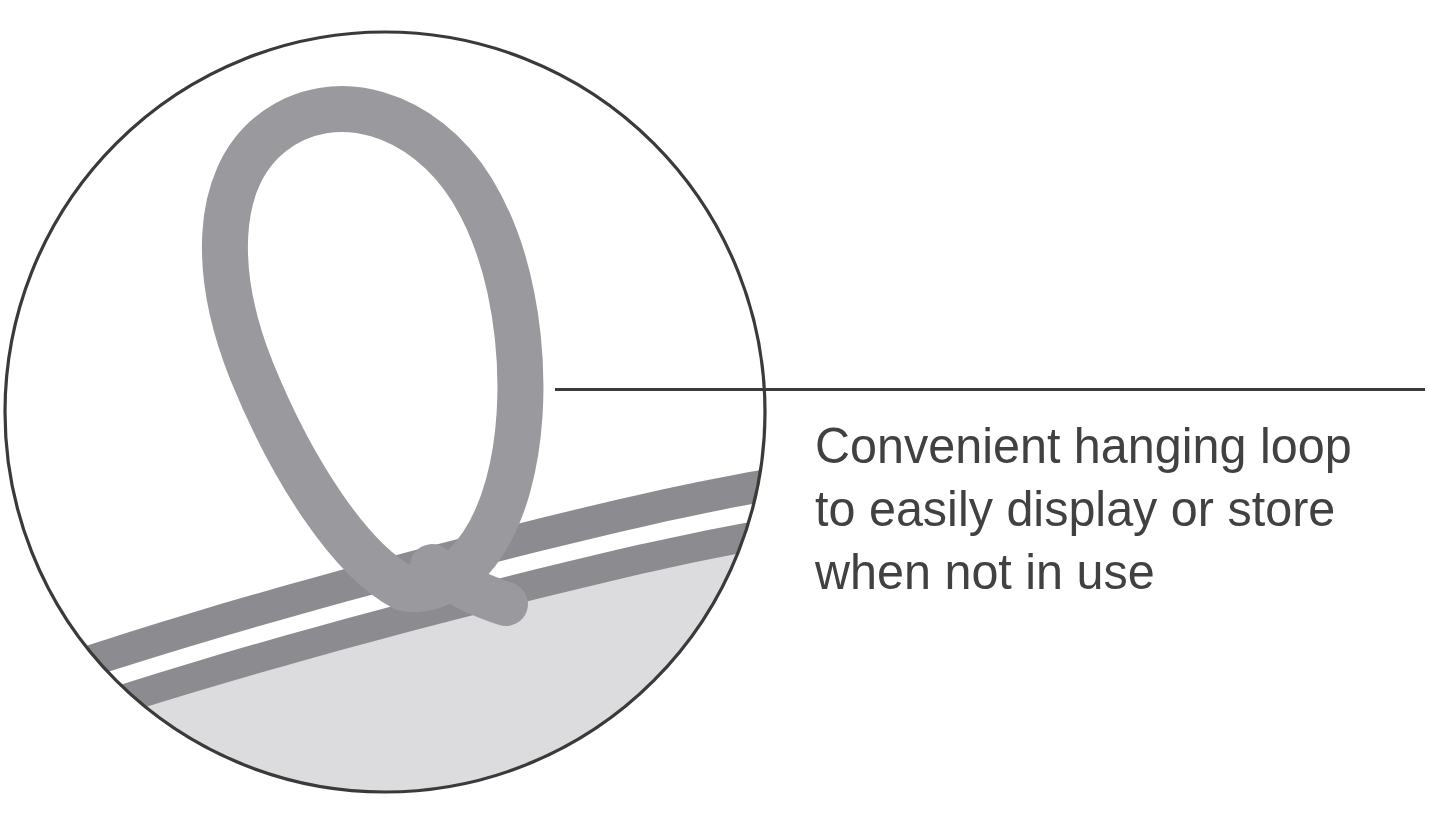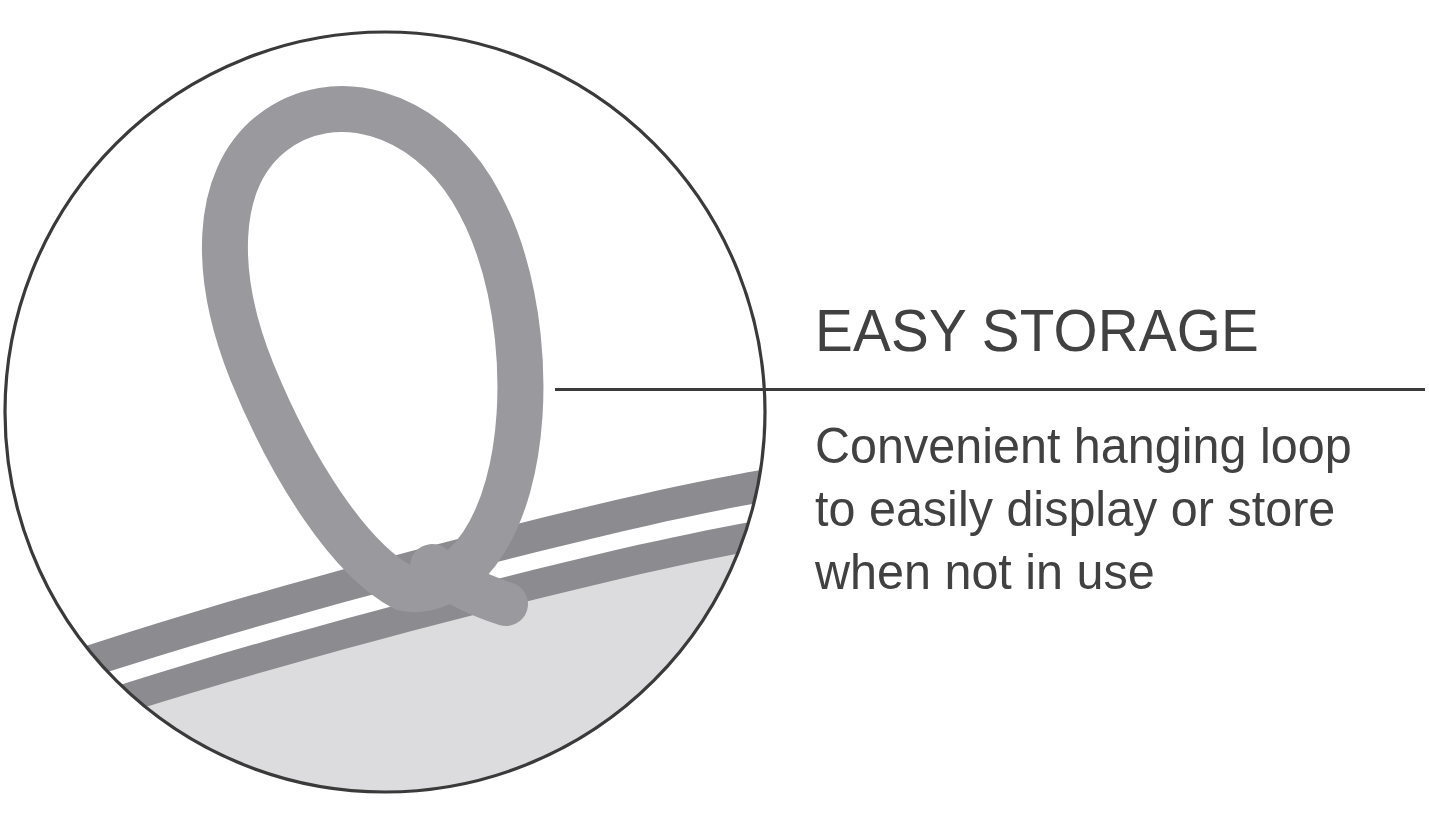--- a/index.html
+++ b/index.html
@@ -128,23 +128,20 @@
                  C 487 561, 442 596, 404 588 Z"></path>
 
         <path fill="none" stroke="#9a9a9e" stroke-width="44" stroke-linecap="round" d="M 432 566 C 452 582, 478 595, 506 604"></path>
 
       </g>
 
       <circle cx="385" cy="412" r="380" fill="none" stroke="#3a3a3a" stroke-width="3.2"></circle>
     </svg>
   </div>
 
-  <div id="callout-text">
-    <h1 id="callout-title">EASY STORAGE</h1>
-  </div>
 
   <div id="callout-rule"></div>
 
   <div id="callout-body">
     <span class="bodyline">Convenient hanging loop</span>
     <span class="bodyline">to easily display or store</span>
     <span class="bodyline">when not in use</span>
   </div>
 
 </div>

